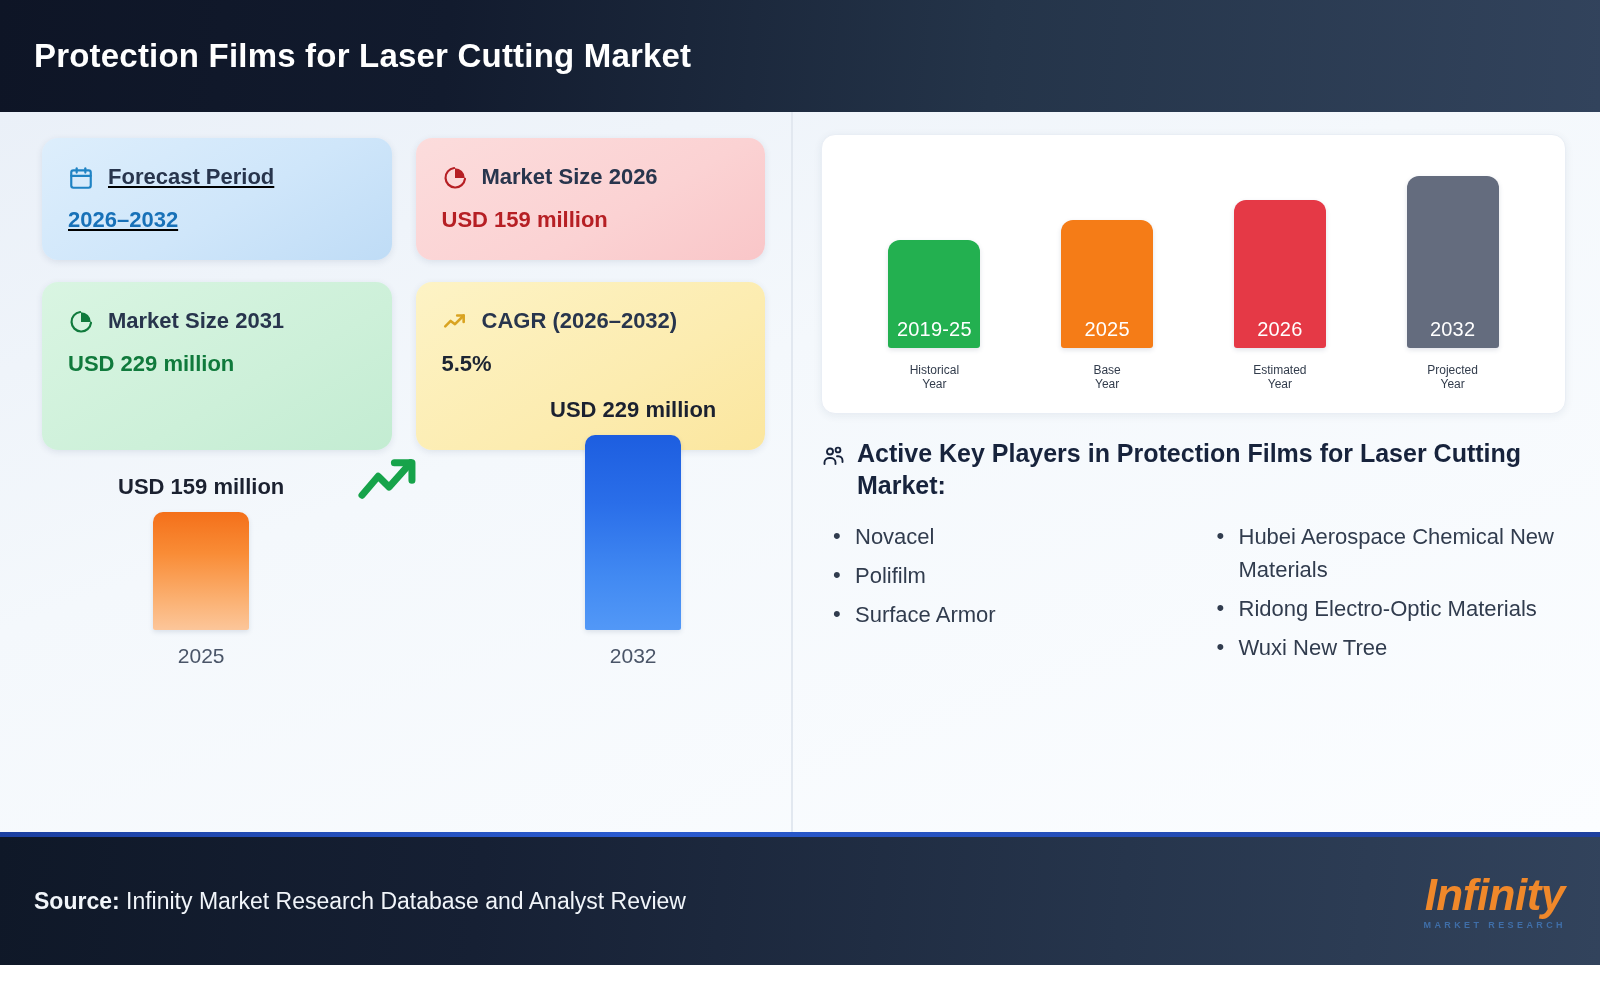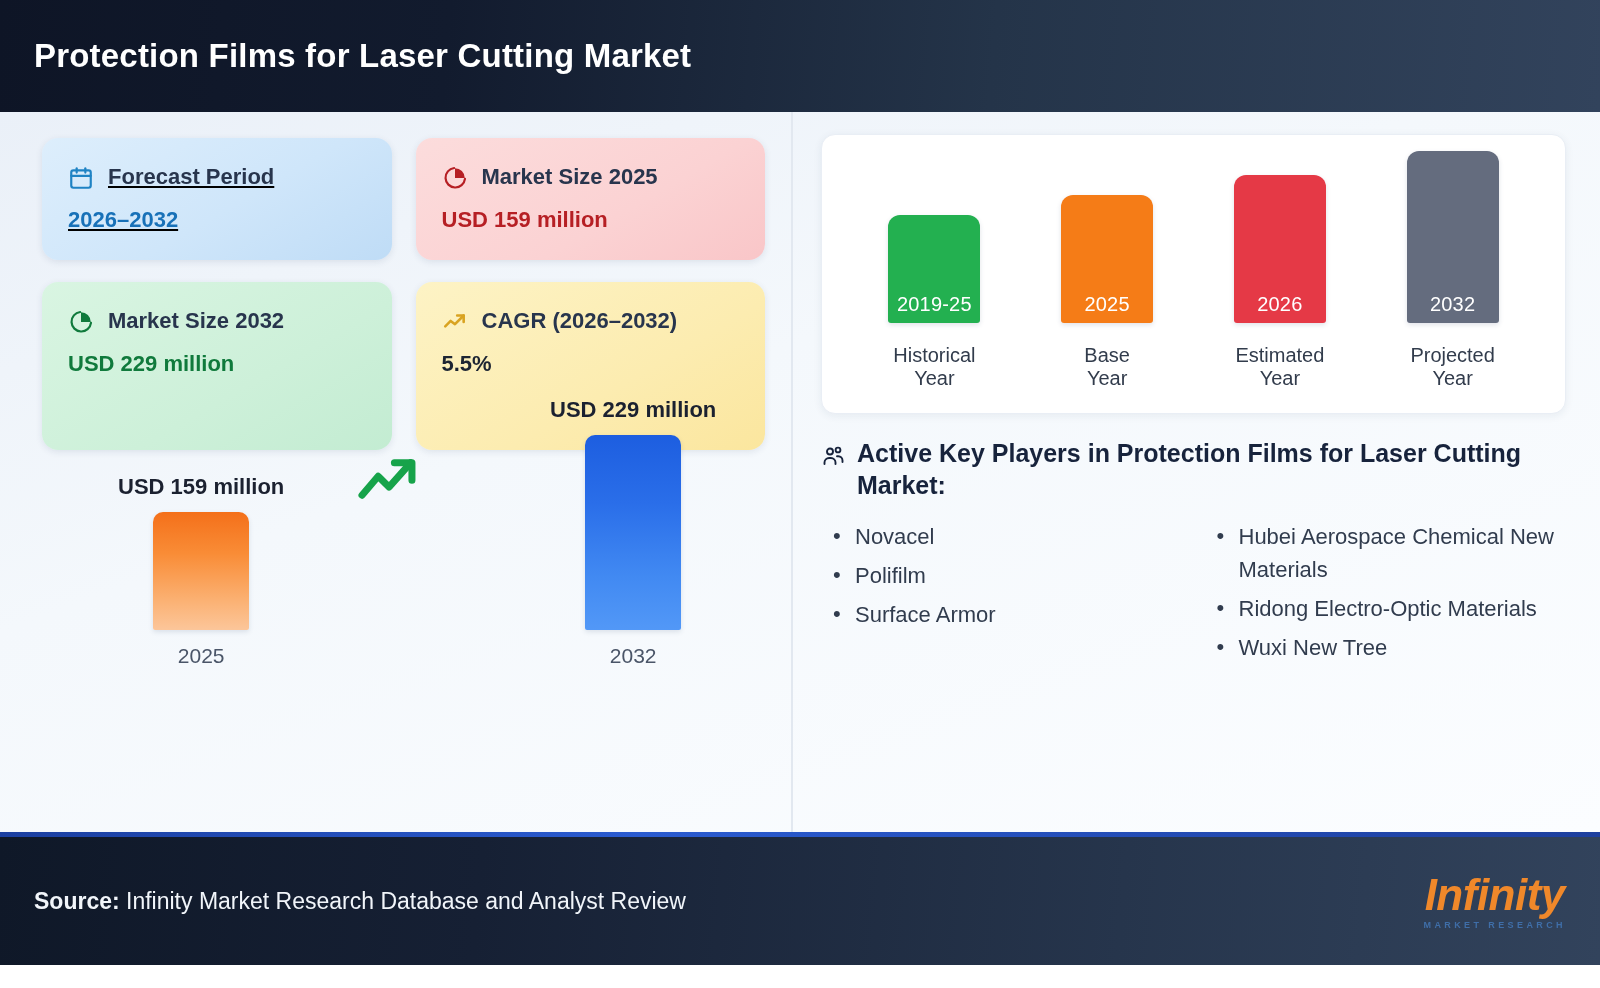--- a/index.html
+++ b/index.html
@@ -134,22 +134,22 @@
     border-radius: 12px 12px 3px 3px;
     display: flex; align-items: flex-end; justify-content: center;
     padding-bottom: 7px;
     box-shadow: 0 2px 5px rgba(40,60,100,.14);
   }
   .year-bar-text {
     color: #ffffff; font-weight: normal; font-size: 20px;
     letter-spacing: .2px;
   }
   .year-caption {
-    margin-top: 21px; text-align: center;
-    font-size: 20px; color: #323c4c; line-height: 1.18;
+    margin-top: 15px; text-align: center;
+    font-size: 12px; color: #323c4c; line-height: 1.18;
   }
 
   
   .players-section { margin-top: 24px; }
   .players-head { display: flex; align-items: flex-start; gap: 12px; }
   .players-title {
     font-size: 25px; font-weight: bold; color: #17233c;
     line-height: 1.27;
   }
   .players-icon { margin-top: 6px; flex: 0 0 auto; }
@@ -224,34 +224,34 @@
         </div>
 
         <div class="metric-card red">
           <div class="card-head">
             <span class="card-icon">
               <svg width="26" height="26" viewBox="0 0 24 24" fill="none" stroke="#b61f24" stroke-width="2" stroke-linecap="round" stroke-linejoin="round">
                 <path d="M21.2 12.8A9 9 0 1 1 11.2 2.8"></path>
                 <path d="M12 3a9 9 0 0 1 9 9h-9z" fill="#b61f24" stroke="none"></path>
               </svg>
             </span>
-            <div class="card-title">Market Size 2025</div>
+            <div class="card-title">Market Size 2026</div>
           </div>
           <div class="card-value v-red">USD 159 million</div>
         </div>
 
         <div class="metric-card green tall">
           <div class="card-head">
             <span class="card-icon">
               <svg width="26" height="26" viewBox="0 0 24 24" fill="none" stroke="#107a3c" stroke-width="2" stroke-linecap="round" stroke-linejoin="round">
                 <path d="M21.2 12.8A9 9 0 1 1 11.2 2.8"></path>
                 <path d="M12 3a9 9 0 0 1 9 9h-9z" fill="#107a3c" stroke="none"></path>
               </svg>
             </span>
-            <div class="card-title">Market Size 2032</div>
+            <div class="card-title">Market Size 2031</div>
           </div>
           <div class="card-value v-green">USD 229 million</div>
         </div>
 
         <div class="metric-card yellow tall">
           <div class="card-head">
             <span class="card-icon">
               <svg width="26" height="26" viewBox="0 0 24 24" fill="none" stroke="#d9a321" stroke-width="2.4" stroke-linecap="round" stroke-linejoin="round">
                 <polyline points="3,16 8,11 12,14 20,6"></polyline>
                 <polyline points="14,6 20,6 20,12"></polyline>

